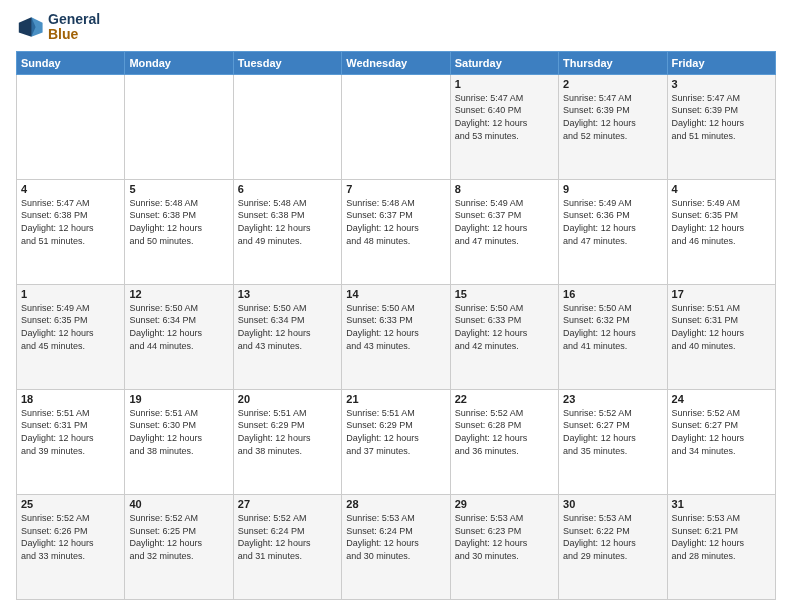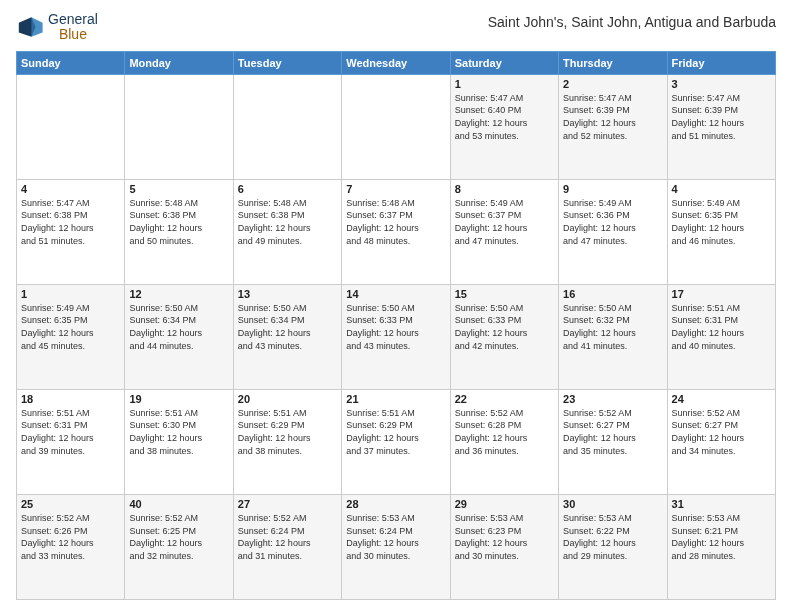--- a/index.html
+++ b/index.html
@@ -23,24 +23,23 @@
       align-items: flex-start;
       margin-bottom: 8px;
     }
     .logo {
       display: flex;
       align-items: center;
       gap: 4px;
     }
     .logo-text {
       font-size: 14px;
-      font-weight: normal;
+      font-weight: bold;
       color: #1a3a5c;
       line-height: 1.1;
-      text-align: center;
     }
     .logo-text span {
       color: #a16207;
     }
     .logo-icon {
       width: 28px;
       height: 28px;
     }
     .title-block {
       text-align: right;
@@ -112,21 +111,20 @@
         <polygon points="22,6 38,14 38,28 22,34" fill="#4a90c4"></polygon>
         <polygon points="22,6 28,20 22,34 16,20" fill="#2c6a9e"></polygon>
         <polygon points="4,14 22,6 22,34 4,28" fill="#1a3a5c"></polygon>
       </svg>
       <div class="logo-text">
         <div>General</div>
         <div><span>Blue</span></div>
       </div>
     </div>
     <div class="title-block">
-      <div class="subtitle">Saint John's, Saint John, Antigua and Barbuda</div>
     </div>
   </div>
 
   <table class="calendar">
     <thead>
       <tr>
       <th>Sunday</th>
           <th>Monday</th>
           <th>Tuesday</th>
           <th>Wednesday</th>

